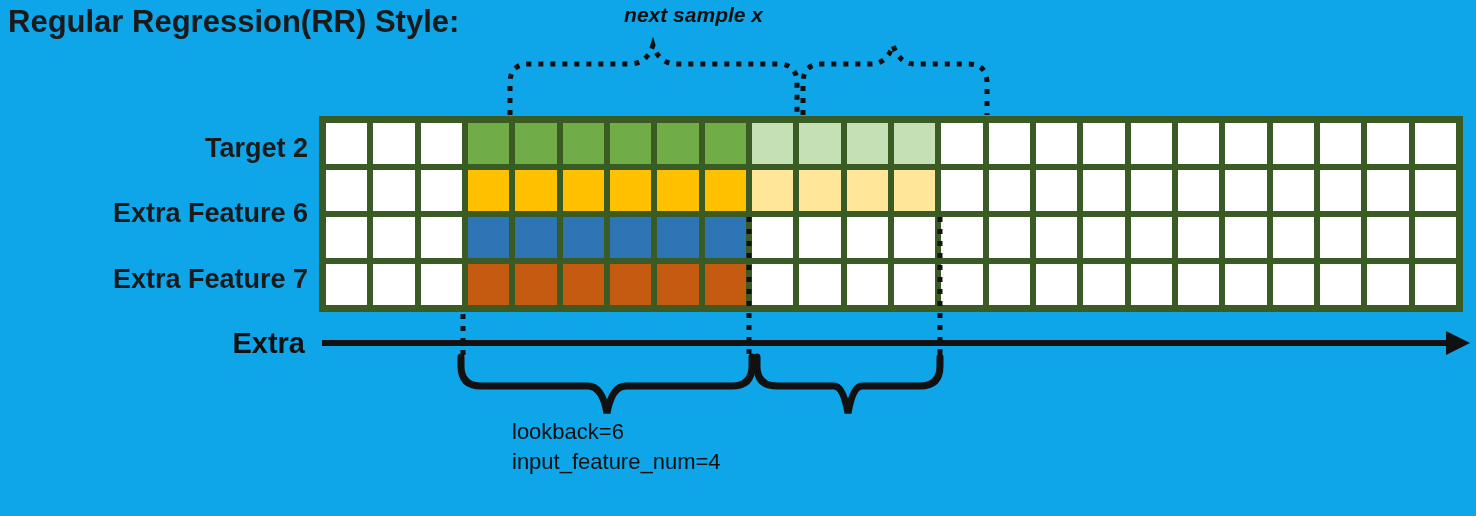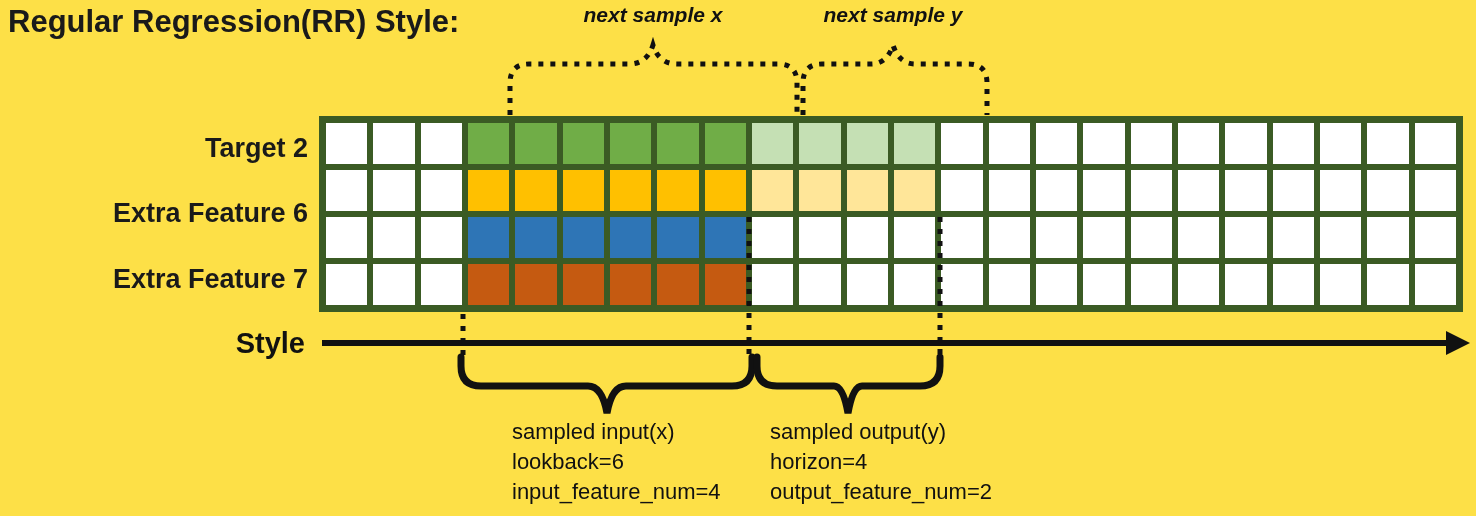--- a/index.html
+++ b/index.html
@@ -1,35 +1,35 @@
 <!DOCTYPE html>
 <html><head>
 <meta charset="utf-8">
 <style>
   html,body{margin:0;padding:0;background:#ffffff;}
   #stage{
     position:relative;
     width:1476px;height:516px;
-    background:#fde047;
+    background:#0ea5e9;
     font-family:"Liberation Sans", sans-serif;
     overflow:hidden;
     text-decoration:underline;
   }
   .abs{position:absolute;}
   #title{
     left:8px;top:4px;
     font-size:31px;font-weight:bold;color:#1a1a1a;
     letter-spacing:0px;
   }
   .next-label{
     top:3px;width:220px;
     text-align:center;
     font-size:21px;font-style:italic;font-weight:600;color:#111;
   }
-  #next-x{left:543px;}
+  #next-x{left:543px;text-align:right;}
   #next-y{left:783px;}
   #row-labels{
     left:0;top:116px;width:308px;height:196px;
     display:flex;flex-direction:column;
   }
   .row-label{
     flex:1;display:flex;align-items:center;justify-content:flex-end;
     font-size:27px;font-weight:bold;color:#1a1a1a;
   }
   #grid{
@@ -56,21 +56,20 @@
   #overlay{left:0;top:0;pointer-events:none;}
 </style>
 </head>
 <body>
 
 <div id="stage">
 
   <div class="abs" id="title">Regular Regression(RR) Style:</div>
 
   <div class="abs next-label" id="next-x">next sample x</div>
-  <div class="abs next-label" id="next-y">next sample y</div>
 
   <div class="abs" id="row-labels">
     <div class="row-label">Target 2</div>
     <div class="row-label">Extra Feature 6</div>
     <div class="row-label">Extra Feature 7</div>
   </div>
 
   <div class="abs" id="grid" style="background: rgb(59, 91, 36);">
       <div class="cell" style="background: rgb(255, 255, 255);"></div>
       <div class="cell" style="background: rgb(255, 255, 255);"></div>
@@ -163,33 +162,27 @@
       <div class="cell" style="background: rgb(255, 255, 255);"></div>
       <div class="cell" style="background: rgb(255, 255, 255);"></div>
       <div class="cell" style="background: rgb(255, 255, 255);"></div>
       <div class="cell" style="background: rgb(255, 255, 255);"></div>
       <div class="cell" style="background: rgb(255, 255, 255);"></div>
       <div class="cell" style="background: rgb(255, 255, 255);"></div>
       <div class="cell" style="background: rgb(255, 255, 255);"></div>
       <div class="cell" style="background: rgb(255, 255, 255);"></div>
     </div>
 
-  <div class="abs" id="time-label">Style</div>
+  <div class="abs" id="time-label">Extra</div>
 
   <div class="abs caption" id="caption-input">
-    <div>sampled input(x)</div>
     <div>lookback=6</div>
     <div>input_feature_num=4</div>
   </div>
 
-  <div class="abs caption" id="caption-output">
-    <div>sampled output(y)</div>
-    <div>horizon=4</div>
-    <div>output_feature_num=2</div>
-  </div>
 
   <svg class="abs" id="overlay" width="1476" height="516" viewBox="0 0 1476 516">
 
     <path d="M510,115 L510,83 Q510,64 529,64 L629,64 Q647,64 653,45 Q659,64 677,64 L778,64 Q797,64 797,83 L797,115" fill="none" stroke="#111" stroke-width="5" stroke-dasharray="5 7"></path>
 
     <path d="M803,115 L803,83 Q803,64 822,64 L871,64 Q887,64 893,45 Q899,64 915,64 L968,64 Q987,64 987,83 L987,115" fill="none" stroke="#111" stroke-width="5" stroke-dasharray="5 7"></path>
 
     <path d="M463,314 L463,356" fill="none" stroke="#111" stroke-width="5" stroke-dasharray="5 7"></path>
     <path d="M749,217 L749,356" fill="none" stroke="#111" stroke-width="5" stroke-dasharray="5 7"></path>
     <path d="M940,217 L940,356" fill="none" stroke="#111" stroke-width="5" stroke-dasharray="5 7"></path>

